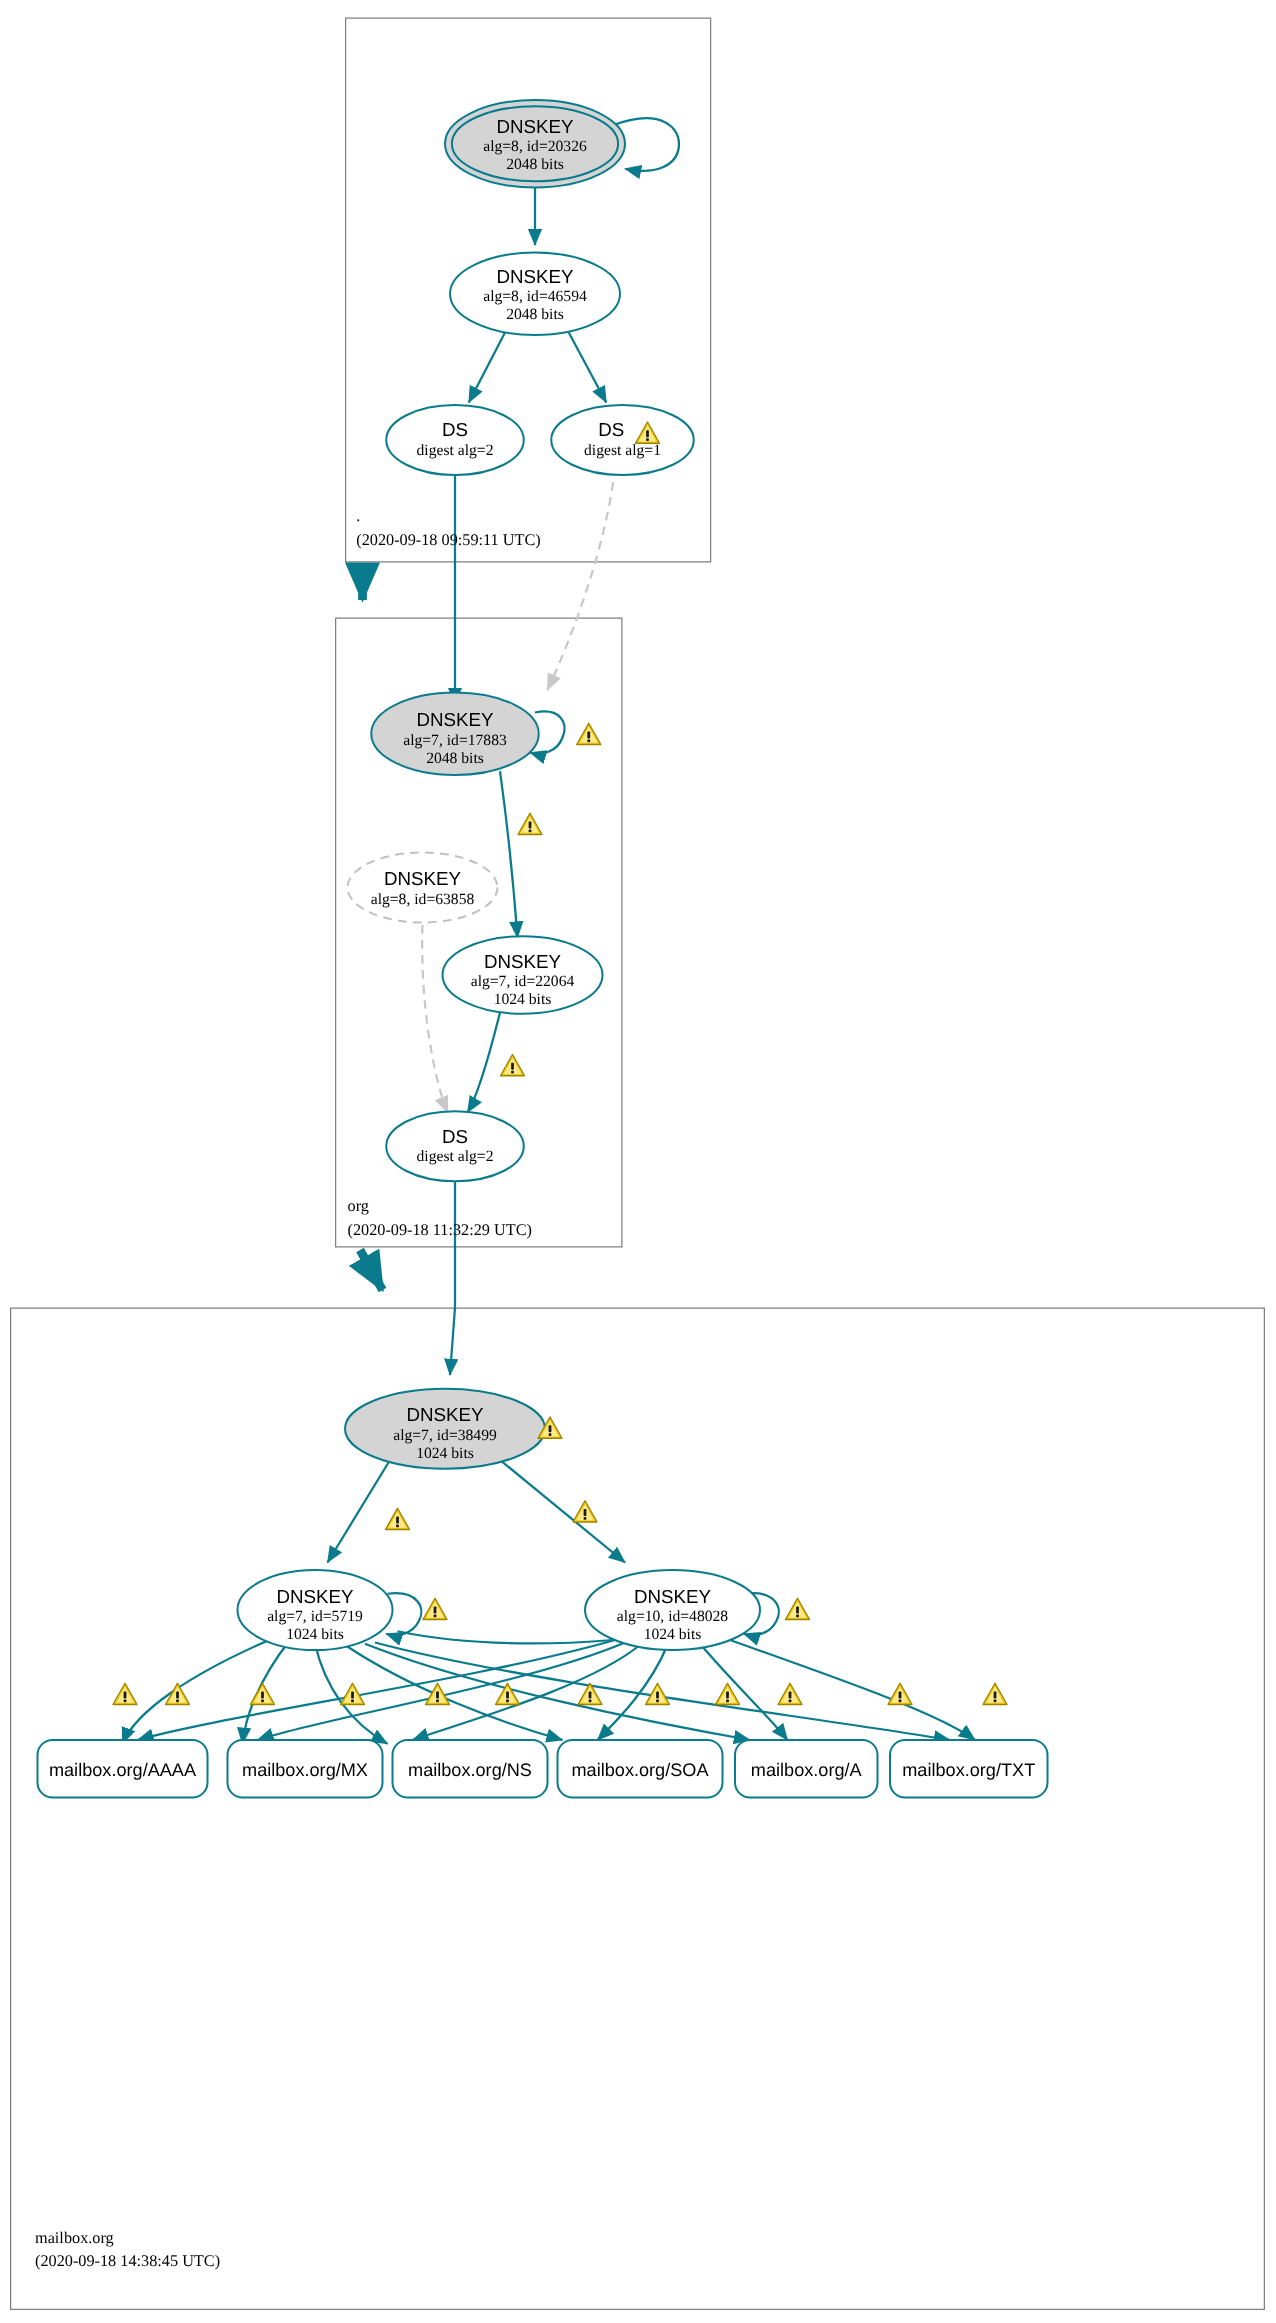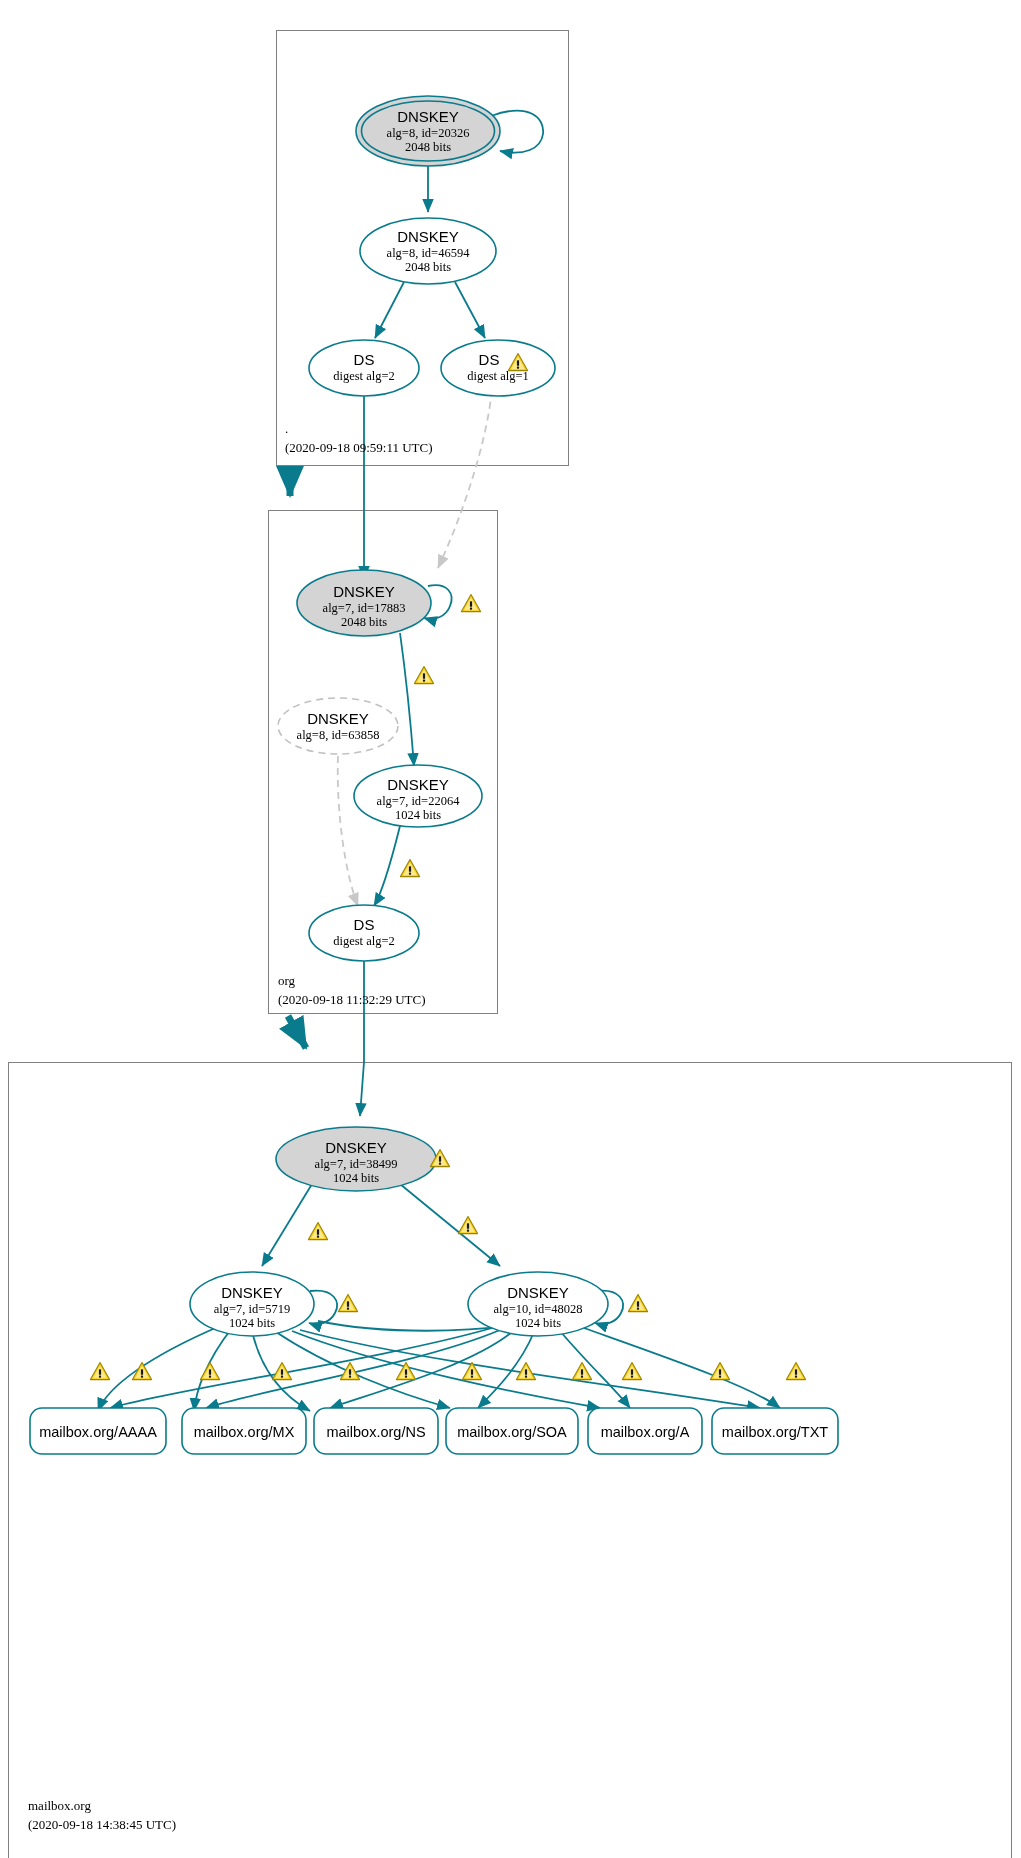--- a/index.html
+++ b/index.html
@@ -11,21 +11,21 @@
   body {
     font-family: "Liberation Sans", sans-serif;
     width: 1021px;
     height: 1858px;
     position: relative;
     overflow: hidden;
   }
   #stage {
     position: absolute;
     left: 0;
-    top: 16px;
+    top: 0;
     width: 1021px;
     height: 1780px;
   }
   svg#graph {
     position: absolute;
     left: 0;
     top: 0;
     width: 1021px;
     height: 1858px;
     display: block;

